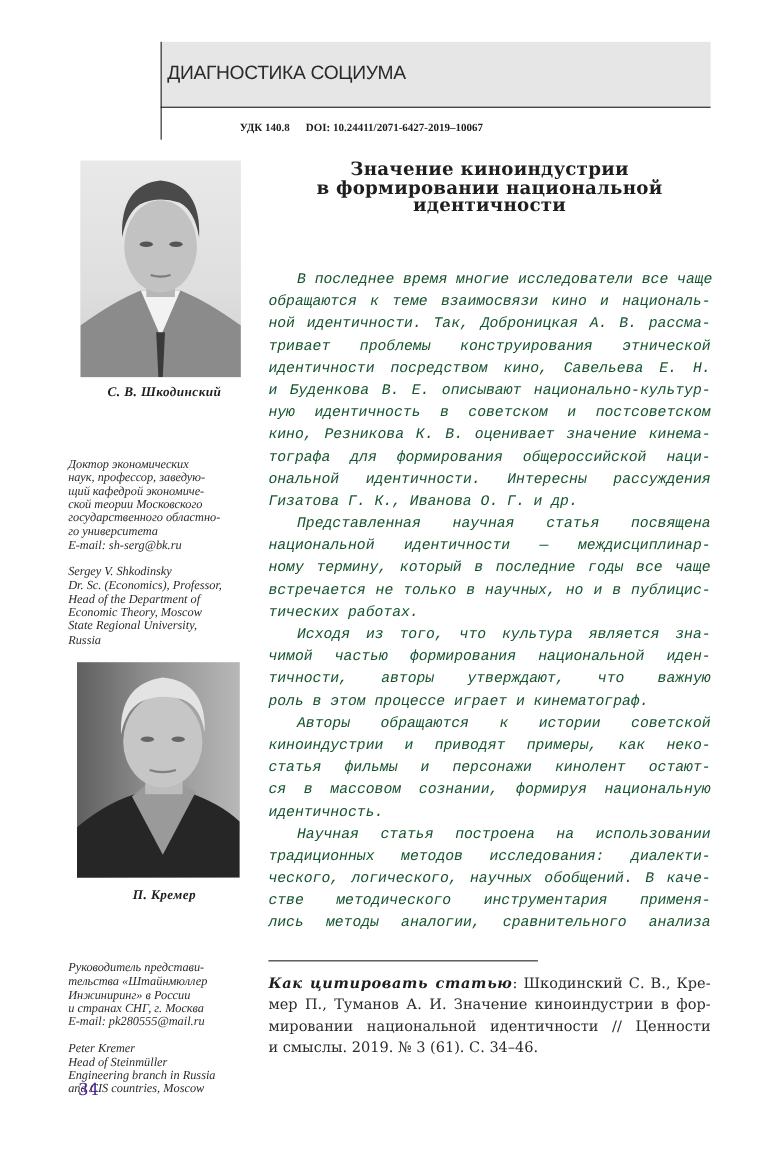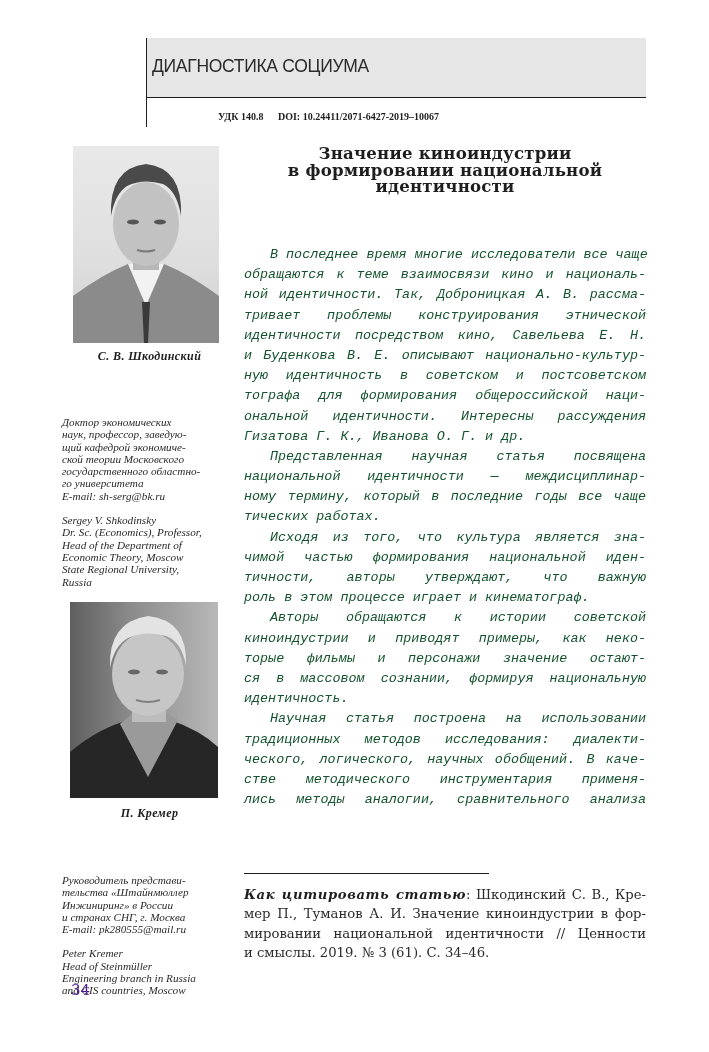--- a/index.html
+++ b/index.html
@@ -154,34 +154,36 @@
 </div>
 
 <div class="body" id="body">
     <span class="line indent">В последнее время многие исследователи все чаще</span>
     <span class="line">обращаются к теме взаимосвязи кино и националь-</span>
     <span class="line">ной идентичности. Так, Доброницкая А. В. рассма-</span>
     <span class="line">тривает проблемы конструирования этнической</span>
     <span class="line">идентичности посредством кино, Савельева Е. Н.</span>
     <span class="line">и Буденкова В. Е. описывают национально-культур-</span>
     <span class="line">ную идентичность в советском и постсоветском</span>
+    <span class="line">кино, Резникова К. В. оценивает значение кинема-</span>
     <span class="line">тографа для формирования общероссийской наци-</span>
     <span class="line">ональной идентичности. Интересны рассуждения</span>
     <span class="line last">Гизатова Г. К., Иванова О. Г. и др.</span>
     <span class="line indent">Представленная научная статья посвящена</span>
     <span class="line">национальной идентичности — междисциплинар-</span>
     <span class="line">ному термину, который в последние годы все чаще</span>
+    <span class="line">встречается не только в научных, но и в публицис-</span>
     <span class="line last">тических работах.</span>
     <span class="line indent">Исходя из того, что культура является зна-</span>
     <span class="line">чимой частью формирования национальной иден-</span>
     <span class="line">тичности, авторы утверждают, что важную</span>
     <span class="line last">роль в этом процессе играет и кинематограф.</span>
     <span class="line indent">Авторы обращаются к истории советской</span>
     <span class="line">киноиндустрии и приводят примеры, как неко-</span>
-    <span class="line">торые фильмы и персонажи значение остают-</span>
+    <span class="line">статья фильмы и персонажи кинолент остают-</span>
     <span class="line">ся в массовом сознании, формируя национальную</span>
     <span class="line last">идентичность.</span>
     <span class="line indent">Научная статья построена на использовании</span>
     <span class="line">традиционных методов исследования: диалекти-</span>
     <span class="line">ческого, логического, научных обобщений. В каче-</span>
     <span class="line">стве методического инструментария применя-</span>
     <span class="line">лись методы аналогии, сравнительного анализа</span>
   </div>
 
 <div class="fn-rule"></div>

